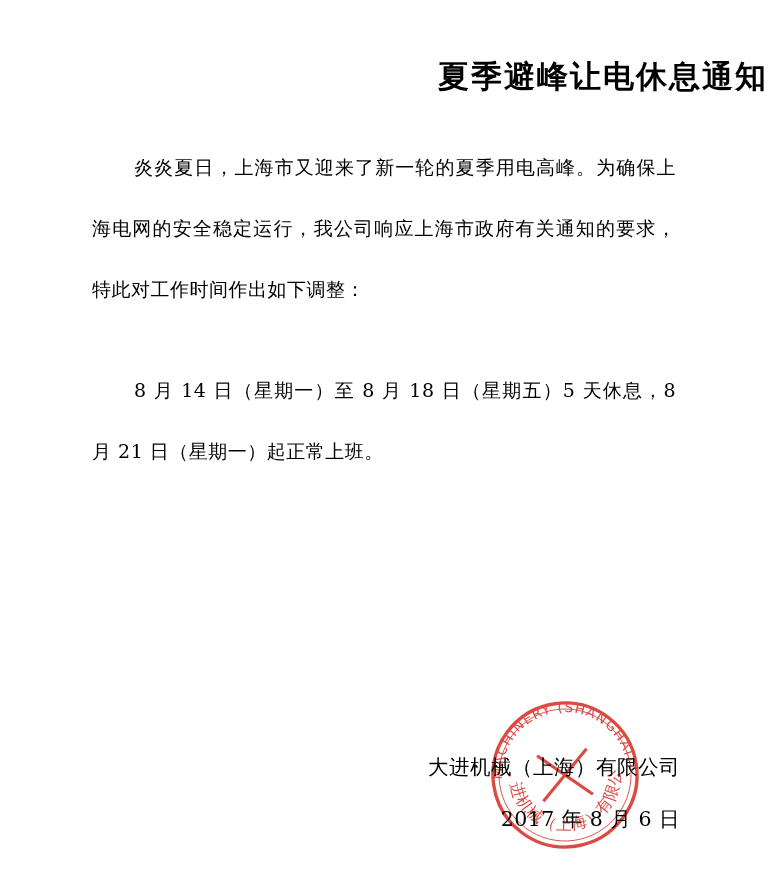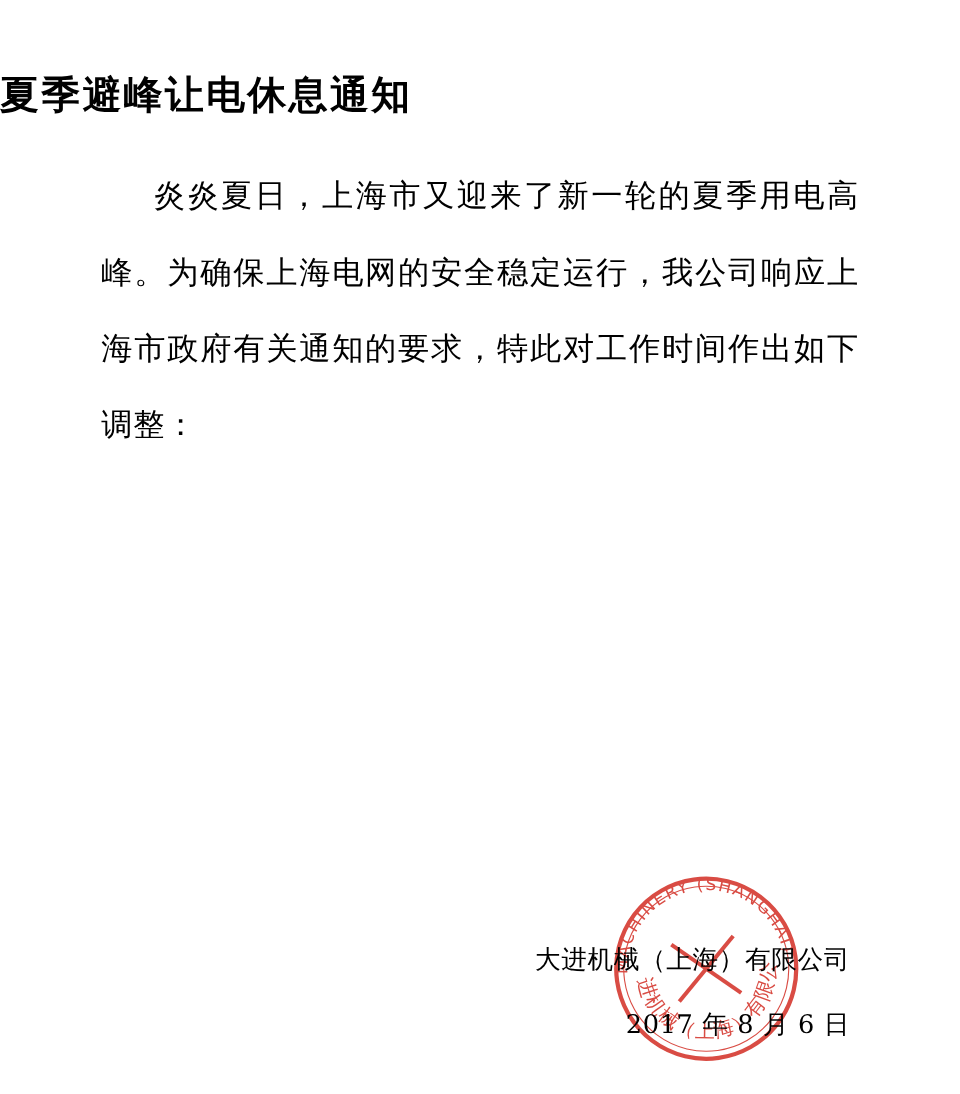--- a/index.html
+++ b/index.html
@@ -16,40 +16,40 @@
     position: relative;
     overflow: hidden;
   }
   .document {
     width: 768px;
     height: 875px;
     position: relative;
     padding: 0;
   }
   .doc-title {
-    text-align: left;
+    text-align: right;
     font-size: 31px;
     font-weight: bold;
     letter-spacing: 2px;
     margin: 0;
     padding-top: 58px;
     line-height: 1.2;
     font-family: "DejaVu Serif", "Liberation Serif", serif;
   }
   .body-block {
     margin: 0 auto;
     width: 608px;
     padding-top: 30px;
   }
   .para {
-    font-size: 25px;
+    font-size: 19px;
     line-height: 61px;
     text-align: justify;
     text-justify: inter-ideograph;
-    margin: 1px;
+    margin: 12px;
     letter-spacing: 0.5px;
   }
   .para.indent {
     text-indent: 42px;
   }
   .para-gap {
     height: 16px;
   }
   .signature-area {
     position: absolute;
@@ -77,20 +77,21 @@
 </head>
 <body>
 
 <div class="document">
 
   <h1 class="doc-title">夏季避峰让电休息通知</h1>
 
   <div class="body-block">
     <p class="para indent">炎炎夏日，上海市又迎来了新一轮的夏季用电高峰。为确保上海电网的安全稳定运行，我公司响应上海市政府有关通知的要求，特此对工作时间作出如下调整：</p>
     <div class="para-gap"></div>
+    <p class="para indent">8 月 14 日（星期一）至 8 月 18 日（星期五）5 天休息，8 月 21 日（星期一）起正常上班。</p>
     <div class="para-gap"></div>
   </div>
 
   <div class="stamp">
     <svg width="170" height="170" viewBox="0 0 170 170" xmlns="http://www.w3.org/2000/svg">
       <defs>
         <path id="arcTop" d="M 22,85 A 63,63 0 0 1 148,85"></path>
         <path id="arcBottom" d="M 30,85 A 55,55 0 0 0 140,85"></path>
       </defs>
       <g transform="rotate(-8 85 85)" opacity="0.88">

